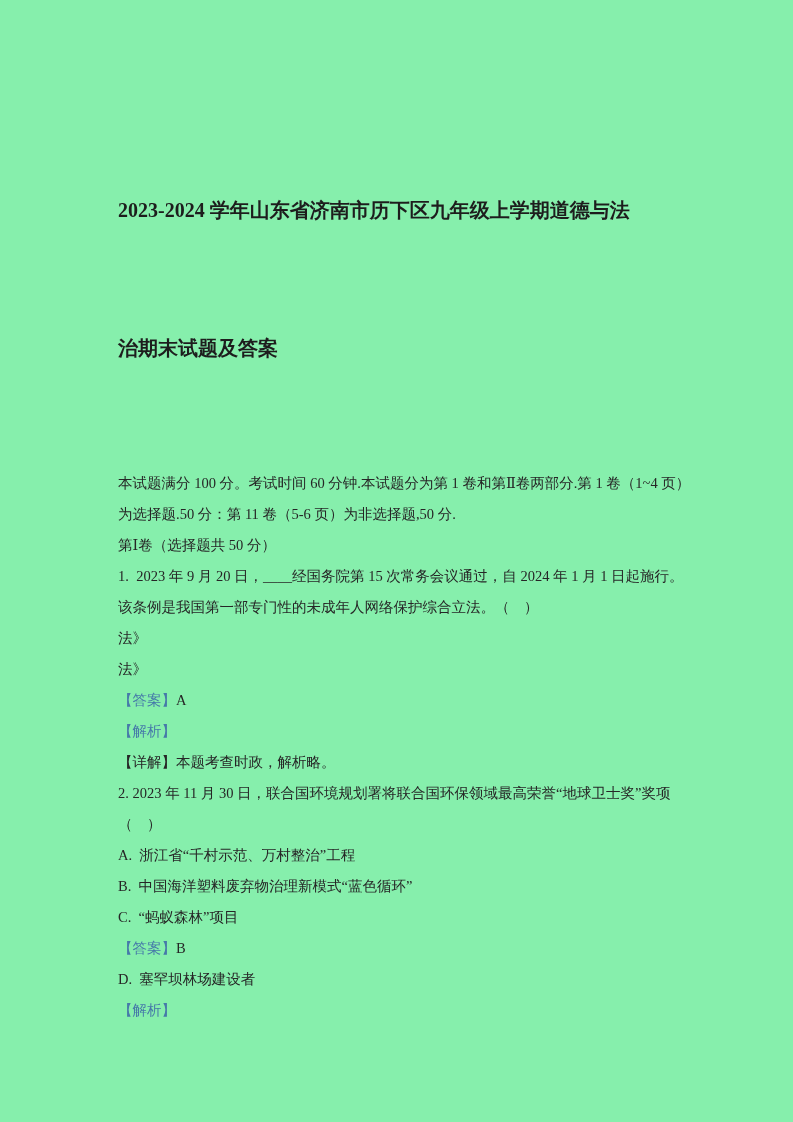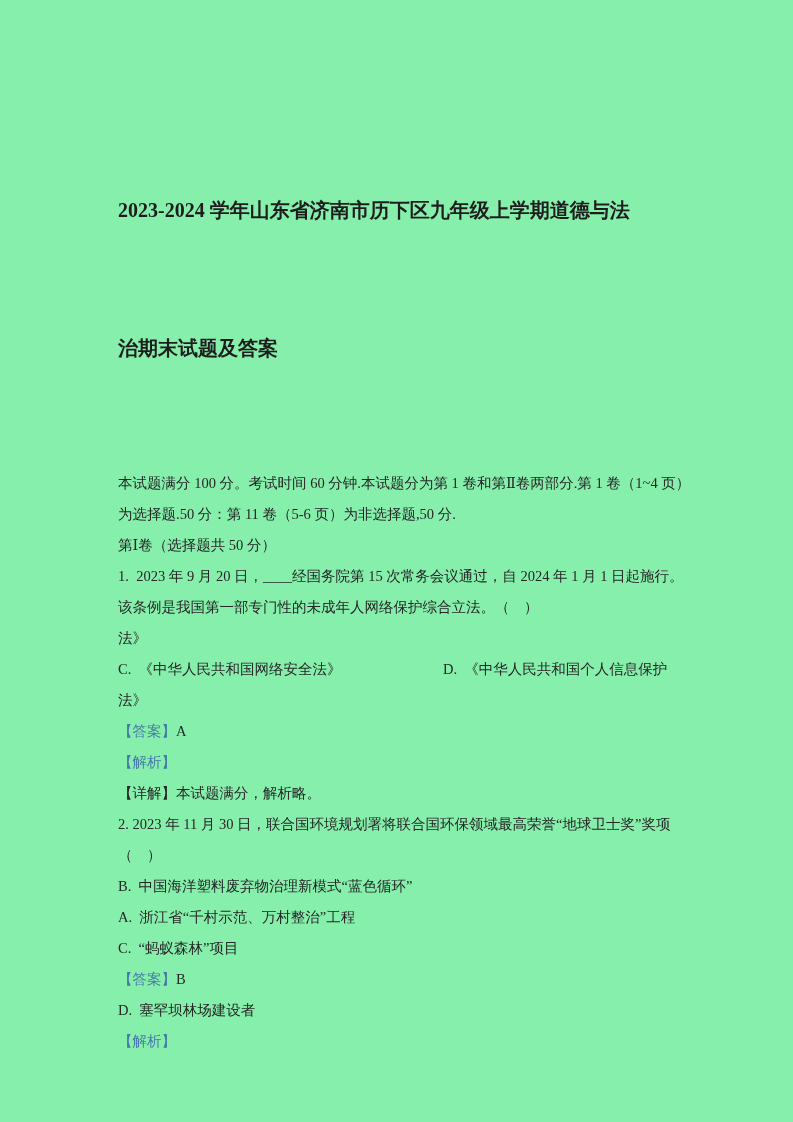--- a/index.html
+++ b/index.html
@@ -60,29 +60,28 @@
       <div>2023-2024 学年山东省济南市历下区九年级上学期道德与法</div>
       <div>治期末试题及答案</div>
     </div>
     <div class="lines">
         <div class="line"><span>本试题满分 100 分。考试时间 60 分钟.本试题分为第 1 卷和第Ⅱ卷两部分.第 1 卷（1~4 页）</span></div>
         <div class="line"><span>为选择题.50 分：第 11 卷（5-6 页）为非选择题,50 分.</span></div>
         <div class="line center"><span>第Ⅰ卷（选择题共 50 分）</span></div>
         <div class="line"><span>1.  2023 年 9 月 20 日，____经国务院第 15 次常务会议通过，自 2024 年 1 月 1 日起施行。</span></div>
         <div class="line"><span>该条例是我国第一部专门性的未成年人网络保护综合立法。（    ）</span></div>
         <div class="line"><span>法》</span></div>
-        <div class="line"><span>C.  《中华人民共和国网络安全法》</span><span class="abs" style="left: 325px;">D.  《中华人民共和国个人信息保护</span></div>
         <div class="line"><span>法》</span></div>
         <div class="line"><span class="blue">【答案】</span><span>A</span></div>
         <div class="line"><span class="blue">【解析】</span></div>
-        <div class="line"><span>【详解】本试题满分，解析略。</span></div>
+        <div class="line"><span>【详解】本题考查时政，解析略。</span></div>
         <div class="line"><span>2. 2023 年 11 月 30 日，联合国环境规划署将联合国环保领域最高荣誉“地球卫士奖”奖项</span></div>
         <div class="line"><span>（    ）</span></div>
+        <div class="line"><span>A.  浙江省“千村示范、万村整治”工程</span></div>
         <div class="line"><span>B.  中国海洋塑料废弃物治理新模式“蓝色循环”</span></div>
-        <div class="line"><span>A.  浙江省“千村示范、万村整治”工程</span></div>
         <div class="line"><span>C.  “蚂蚁森林”项目</span></div>
         <div class="line"><span class="blue">【答案】</span><span>B</span></div>
         <div class="line"><span>D.  塞罕坝林场建设者</span></div>
         <div class="line"><span class="blue">【解析】</span></div>
         <div class="line"></div>
       </div>
   </div>
 </div>
 
 </body></html>

